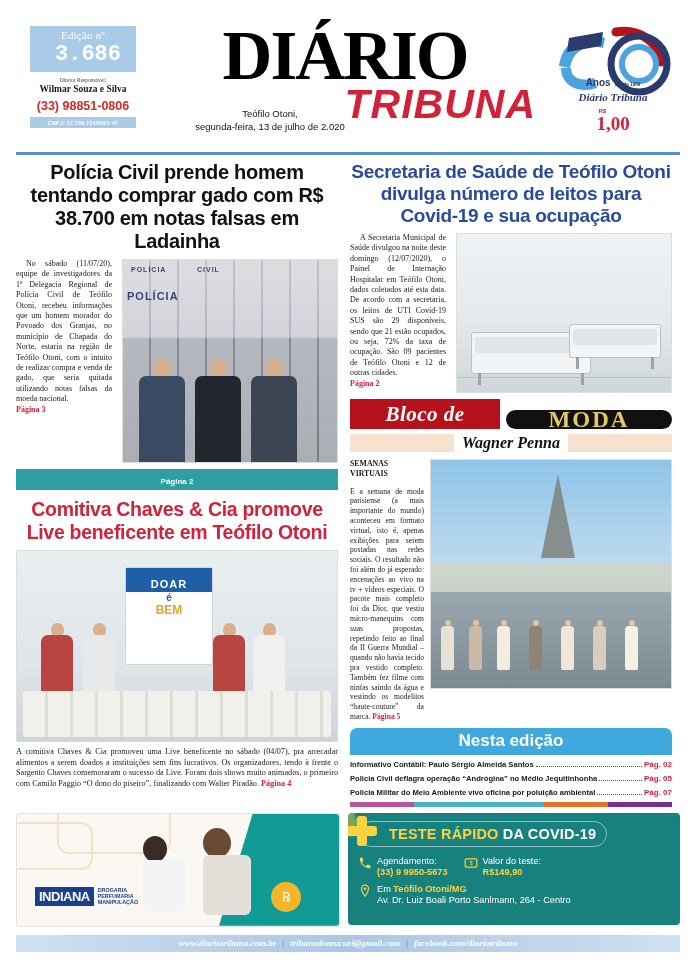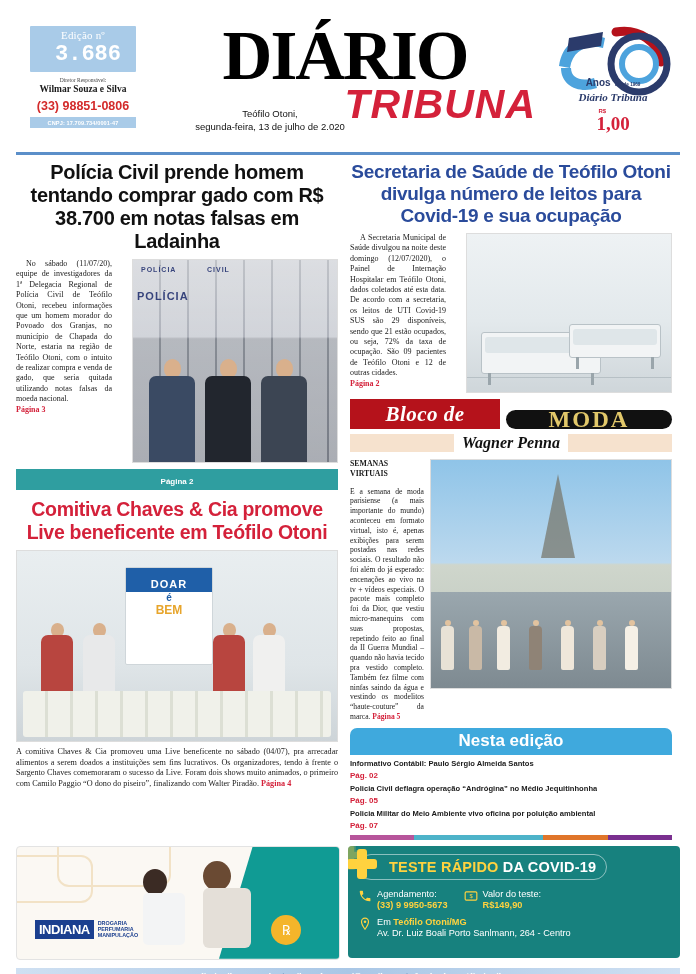--- a/index.html
+++ b/index.html
@@ -31,21 +31,21 @@
 
   .rule{height:3px;background:#5b8fc9;margin:2px 16px 0;}
 
   
   .cols{display:flex;padding:6px 16px 0;box-sizing:border-box;gap:12px;}
   .col{width:322px;}
 
   .hl-black{font-size:20px;font-weight:700;line-height:23px;text-align:center;color:#111;letter-spacing:-.3px;}
   .hl-blue{font-size:19px;font-weight:700;line-height:22px;text-align:center;color:#2a4b9b;letter-spacing:-.3px;}
 
-  .body-flow{margin-top:6px;display:flex;gap:20px;}
+  .body-flow{margin-top:6px;display:flex;gap:10px;}
   .body-text{width:96px;font-family:"Liberation Serif",serif;font-size:8px;line-height:10.4px;text-align:justify;color:#1a1a1a;}
   .body-text .indent{display:block;text-indent:10px;}
   .pg{color:#d4213a;font-weight:700;}
   .photo{flex:1;border:1px solid #ddd;box-sizing:border-box;position:relative;overflow:hidden;}
 
   
   .ph-police{background:linear-gradient(#c9ccd2 0%,#b9bdc6 38%,#8f949d 39%,#7d828c 100%);height:204px;}
   .ph-police .wall{position:absolute;inset:0;background:
      repeating-linear-gradient(90deg,rgba(255,255,255,.35) 0 26px,rgba(0,0,0,.05) 26px 28px);}
   .ph-police .txtrow{position:absolute;left:0;right:0;color:#1b2a6b;font-weight:700;font-size:7px;letter-spacing:1px;opacity:.85;}
@@ -95,21 +95,21 @@
   .ph-moda{flex:1;height:228px;border:1px solid #ddd;position:relative;overflow:hidden;background:linear-gradient(#8fc4e8 0%,#bcd9ee 45%,#cfd6cc 46%,#b9c3ba 100%);}
   .eiffel{position:absolute;left:46%;top:14px;width:0;height:0;border-left:17px solid transparent;border-right:17px solid transparent;border-bottom:84px solid rgba(120,120,110,.75);}
   .runway{position:absolute;left:0;right:0;bottom:0;height:96px;background:linear-gradient(#9aa7ae,#7e8a91);}
   .model{position:absolute;bottom:18px;width:14px;}
   .model .h{width:6px;height:6px;border-radius:50%;background:#e2c39f;margin:0 auto;}
   .model .d{width:13px;height:44px;border-radius:4px 4px 2px 2px;}
 
   
   .nesta{margin-top:6px;}
   .nesta-head{background:#3fa9dd;color:#fff;text-align:center;font-size:17px;font-weight:700;padding:3px 0 4px;border-radius:7px 7px 0 0;}
-  .nesta-item{display:flex;align-items:flex-start;font-size:7.6px;font-weight:700;color:#1a1a1a;margin-top:4px;flex-direction:column;}
+  .nesta-item{display:flex;align-items:flex-end;font-size:7.6px;font-weight:700;color:#1a1a1a;margin-top:4px;}
   .nesta-item .nm{white-space:nowrap;overflow:hidden;}
   .nesta-item .dots{flex:1;border-bottom:1px dotted #555;margin:0 2px 2px;height:7px;}
   .nesta-item .pg2{color:#d4213a;white-space:nowrap;font-size:8px;}
   .nesta-bar{display:flex;height:5px;margin-top:5px;}
 
   
   .ads{display:flex;gap:8px;padding:6px 16px 0;box-sizing:border-box;}
   .ad-indiana{width:322px;height:112px;border:1px solid #e3e3e3;position:relative;overflow:hidden;background:#fbf8f3;border-radius:4px;}
   .ad-indiana .tealwedge{position:absolute;right:0;top:0;bottom:0;width:120px;background:#109b94;clip-path:polygon(28% 0,100% 0,100% 100%,0 100%);}
   .ad-indiana .rounded{position:absolute;border:2px solid #f2e2c6;border-radius:12px;}

